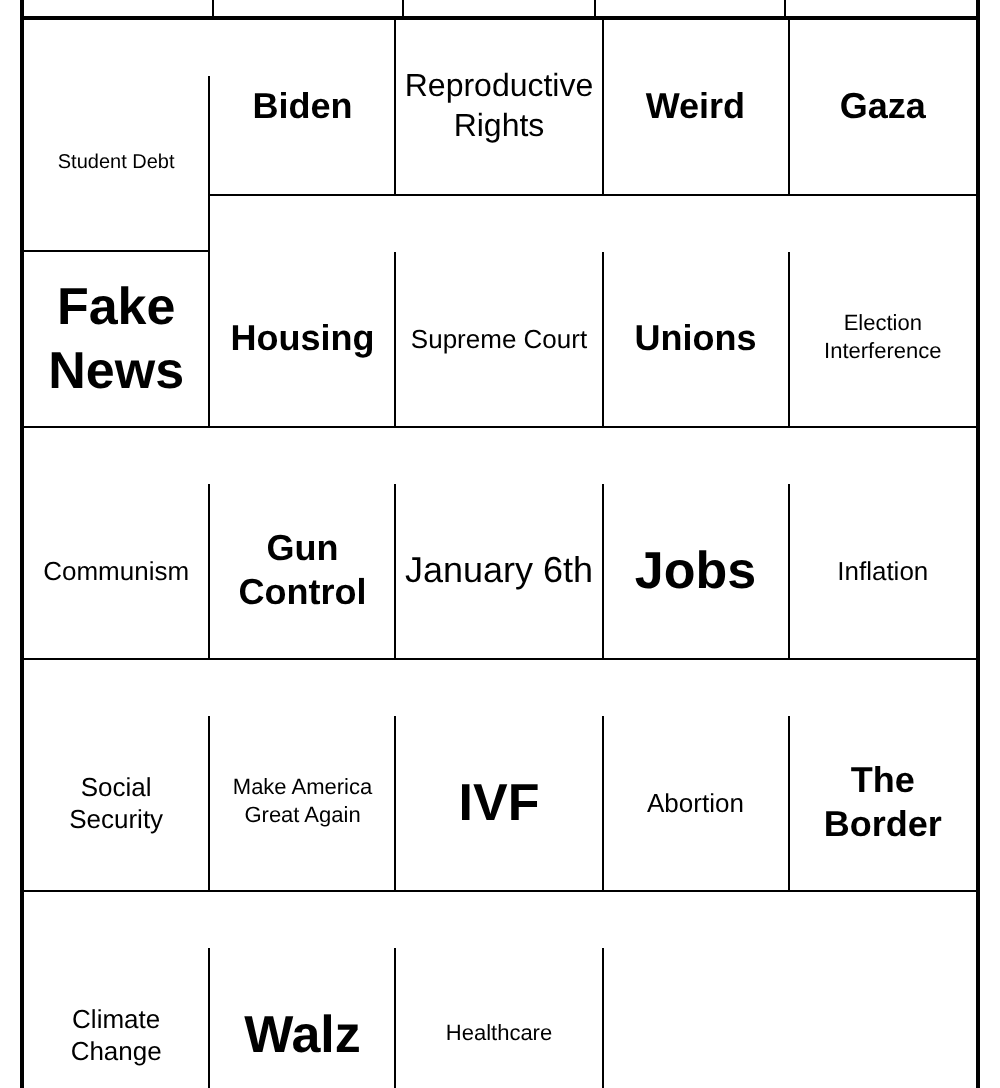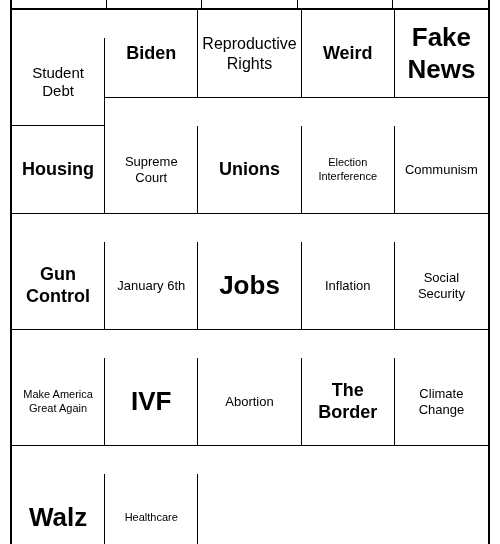--- a/index.html
+++ b/index.html
@@ -60,32 +60,33 @@
 
 <div class="bingo-card">
   <div class="bingo-header">
   <div class="bingo-letter">B</div>
       <div class="bingo-letter">I</div>
       <div class="bingo-letter">N</div>
       <div class="bingo-letter">G</div>
       <div class="bingo-letter">O</div>
     </div>
   <div class="bingo-grid">
-  <div class="bingo-cell" style="font-size: 15px; margin-top: 28px;">Student Debt</div>
+  <div class="bingo-cell" style="font-size: 10px; margin-top: 28px;">Student Debt</div>
       <div class="bingo-cell" style="font-size: 18px; font-weight: bold;">Biden</div>
       <div class="bingo-cell" style="font-size: 16px;">Reproductive Rights</div>
       <div class="bingo-cell" style="font-size: 18px; font-weight: bold;">Weird</div>
+      <div class="bingo-cell" style="font-size: 18px; font-weight: bold;">Gaza</div>
       <div class="bingo-cell" style="font-size: 26px; font-weight: bold;">Fake News</div>
       <div class="bingo-cell" style="font-size: 18px; font-weight: bold;">Housing</div>
       <div class="bingo-cell" style="font-size: 13px;">Supreme Court</div>
       <div class="bingo-cell" style="font-size: 18px; font-weight: bold;">Unions</div>
       <div class="bingo-cell" style="font-size: 11px;">Election Interference</div>
       <div class="bingo-cell" style="font-size: 13px;">Communism</div>
       <div class="bingo-cell" style="font-size: 18px; font-weight: bold;">Gun Control</div>
-      <div class="bingo-cell" style="font-size: 13px;">January 6th</div>
+      <div class="bingo-cell" style="font-size: 18px;">January 6th</div>
       <div class="bingo-cell" style="font-size: 26px; font-weight: bold;">Jobs</div>
       <div class="bingo-cell" style="font-size: 13px;">Inflation</div>
       <div class="bingo-cell" style="font-size: 13px;">Social Security</div>
       <div class="bingo-cell" style="font-size: 11px;">Make America Great Again</div>
       <div class="bingo-cell" style="font-size: 26px; font-weight: bold;">IVF</div>
       <div class="bingo-cell" style="font-size: 13px;">Abortion</div>
       <div class="bingo-cell" style="font-size: 18px; font-weight: bold;">The Border</div>
       <div class="bingo-cell" style="font-size: 13px;">Climate Change</div>
       <div class="bingo-cell" style="font-size: 26px; font-weight: bold;">Walz</div>
       <div class="bingo-cell" style="font-size: 11px;">Healthcare</div>

